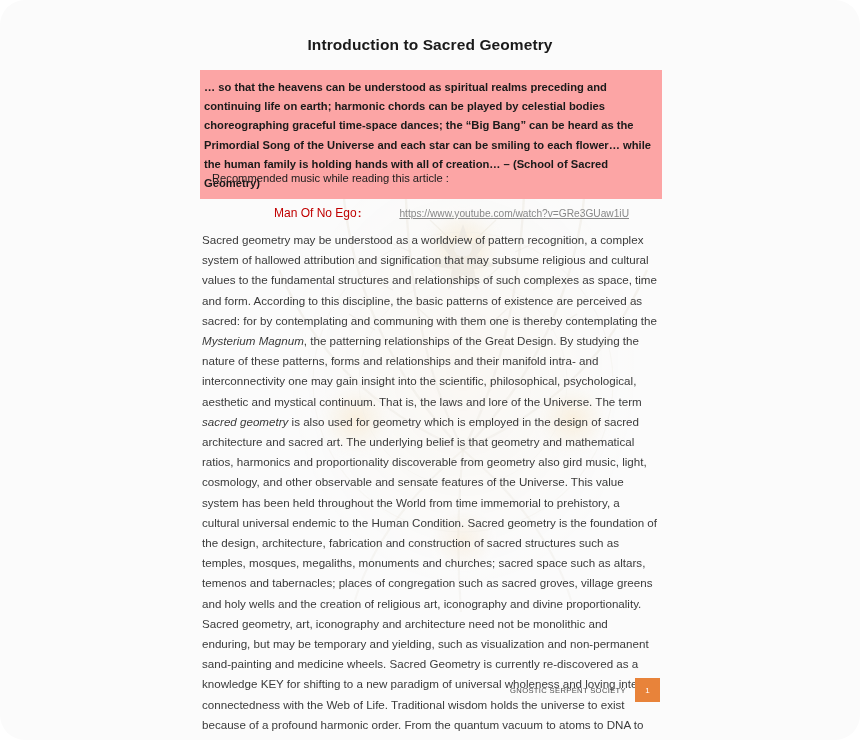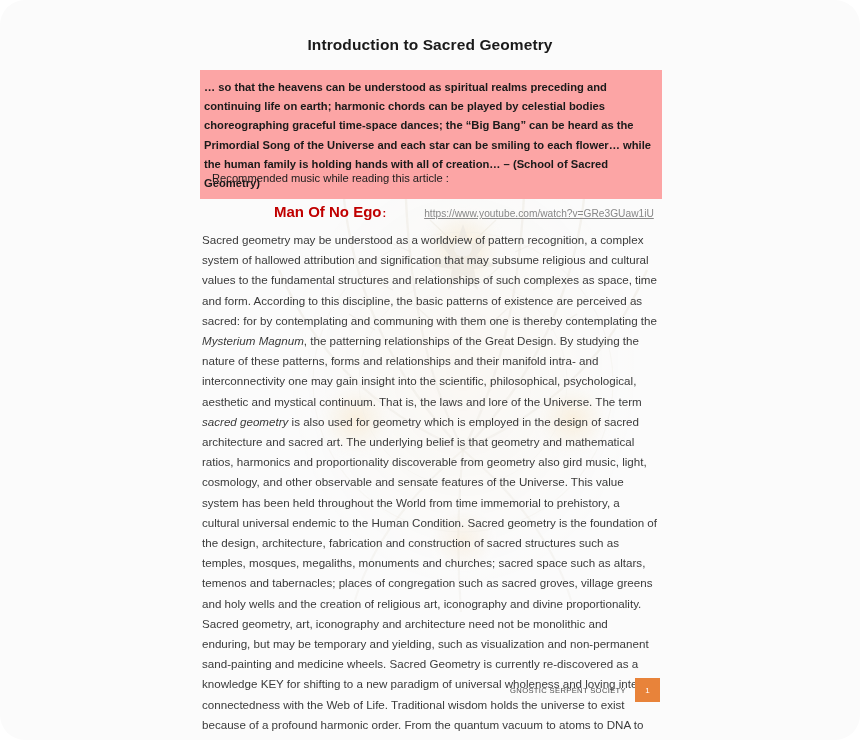--- a/index.html
+++ b/index.html
@@ -76,22 +76,22 @@
     text-align: center;
   }
   .music-line {
     position: absolute;
     left: 274px;
     top: 203px;
     z-index: 3;
     white-space: nowrap;
   }
   .music-title {
-    font-size: 15px;
-    font-weight: bold;
+    font-size: 12px;
+    font-weight: normal;
     color: #c00000;
   }
   .music-colon {
     font-size: 11px;
     font-weight: bold;
     color: #c00000;
     margin-left: 1px;
   }
   .music-url {
     font-size: 10.2px;

